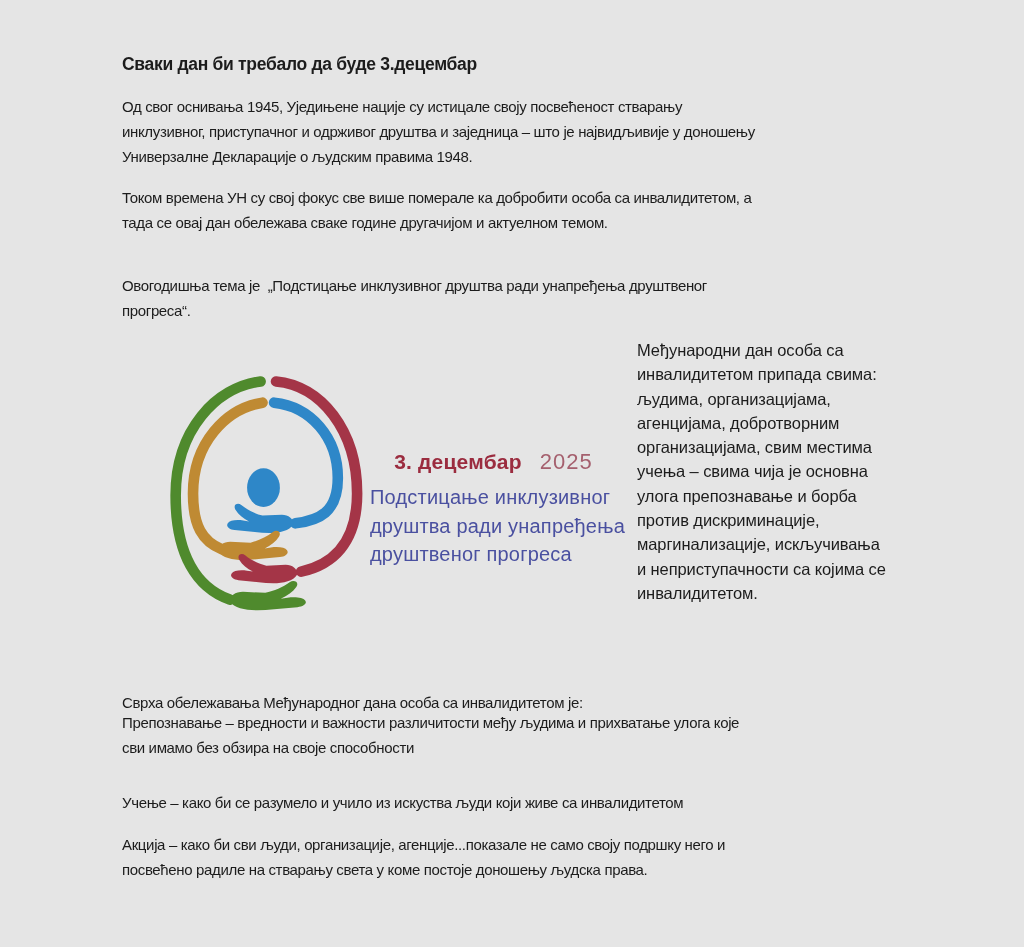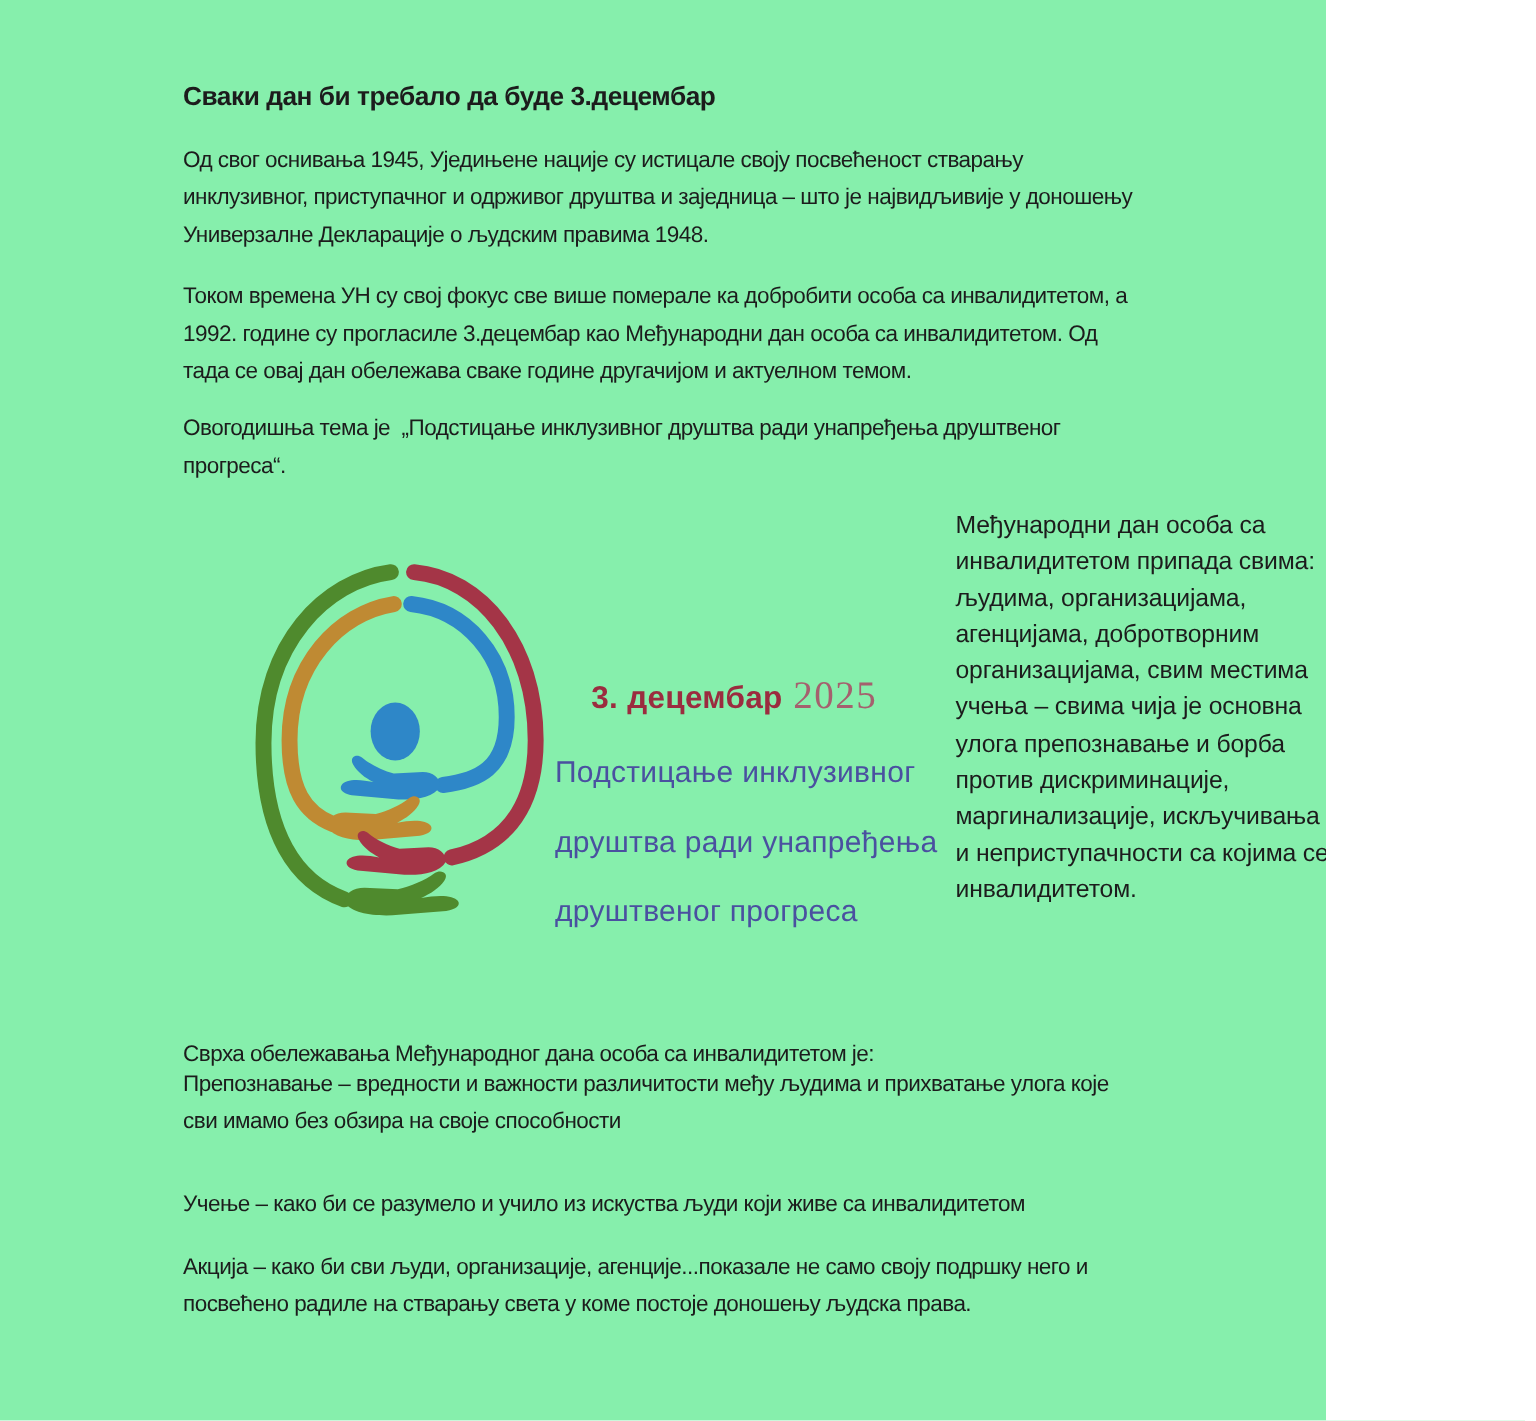--- a/index.html
+++ b/index.html
@@ -1,17 +1,17 @@
 <!DOCTYPE html>
 <html style="--c-date: #9b2c3f; --c-year: #a5606e; --c-theme: #4a50a0;"><head>
 <meta charset="utf-8">
 <style>
   html,body{margin:0;padding:0;background:#ffffff;}
   .page{
-    position:relative;width:884px;height:947px;background:#86efac;overflow:hidden;
+    position:relative;width:1024px;height:947px;background:#e5e5e5;overflow:hidden;
     font-family:"Liberation Sans",sans-serif;color:#1c1c1c;
   }
   .doc-title{
     position:absolute;left:122px;top:54px;
     font-size:17.5px;font-weight:700;letter-spacing:-0.3px;white-space:pre;
   }
   .para{position:absolute;left:122px;font-size:15px;line-height:25px;letter-spacing:-0.35px;}
   .para .line{white-space:pre;}
   #p1{top:94px}
   #p2{top:185px}
@@ -24,44 +24,43 @@
     position:absolute;left:637px;top:338px;
     font-size:16.5px;line-height:24.3px;letter-spacing:-0.1px;
   }
   .side-col .line{white-space:pre;}
   .logo-svg{position:absolute;left:166px;top:366px;width:222px;height:278px;}
   .logo-date{
     position:absolute;left:370px;top:425px;font-size:21px;letter-spacing:0.2px;white-space:pre;
     color:var(--c-date,#9b2c3f);font-weight:600;
   }
   .logo-year{
-    font-family:Liberation Serif, serif;font-weight:400;font-size:26px;
-    color:var(--c-year,#a5606e);margin-left:7px;letter-spacing:1px;
+    font-family:Liberation Sans, sans-serif;font-weight:400;font-size:22px;
+    color:var(--c-year,#a5606e);margin-left:18px;letter-spacing:1px;
   }
   .logo-theme{
     position:absolute;left:370px;top:483px;font-size:20px;line-height:28.5px;
     color:var(--c-theme,#4a50a0);font-weight:400;letter-spacing:0.2px;
   }
-  .logo-theme .line{white-space:pre;margin-top:18px;}
+  .logo-theme .line{white-space:pre;}
 </style>
 </head>
 <body>
 
 <div class="page">
 
   <div class="doc-title">Сваки дан би требало да буде 3.децембар</div>
 
   <div class="para" id="p1">
       <div class="line">Од свог оснивања 1945, Уједињене нације су истицале своју посвећеност стварању</div>
       <div class="line">инклузивног, приступачног и одрживог друштва и заједница – што је највидљивије у доношењу</div>
       <div class="line">Универзалне Декларације о људским правима 1948.</div>
     </div>
   <div class="para" id="p2">
       <div class="line">Током времена УН су свој фокус све више померале ка добробити особа са инвалидитетом, а</div>
-      <div class="line">1992. године су прогласиле 3.децембар као Међународни дан особа са инвалидитетом. Од</div>
       <div class="line">тада се овај дан обележава сваке године другачијом и актуелном темом.</div>
     </div>
   <div class="para" id="p3">
       <div class="line">Овогодишња тема је  „Подстицање инклузивног друштва ради унапређења друштвеног</div>
       <div class="line">прогреса“.</div>
     </div>
 
   <svg class="logo-svg" viewBox="0 0 230 280" xmlns="http://www.w3.org/2000/svg">
     <defs>
       <path id="hand" d="M0,0 C0,-6 5,-10 12,-10 L32,-9 C40,-11 48,-15 54,-20 C58,-23 63,-20 60,-15 C57,-10 52,-6 46,-3 L52,-4 C60,-5 66,-4 68,-1 C70,2 67,5 61,6 L40,8 C24,10 6,10 0,0 Z"></path>

